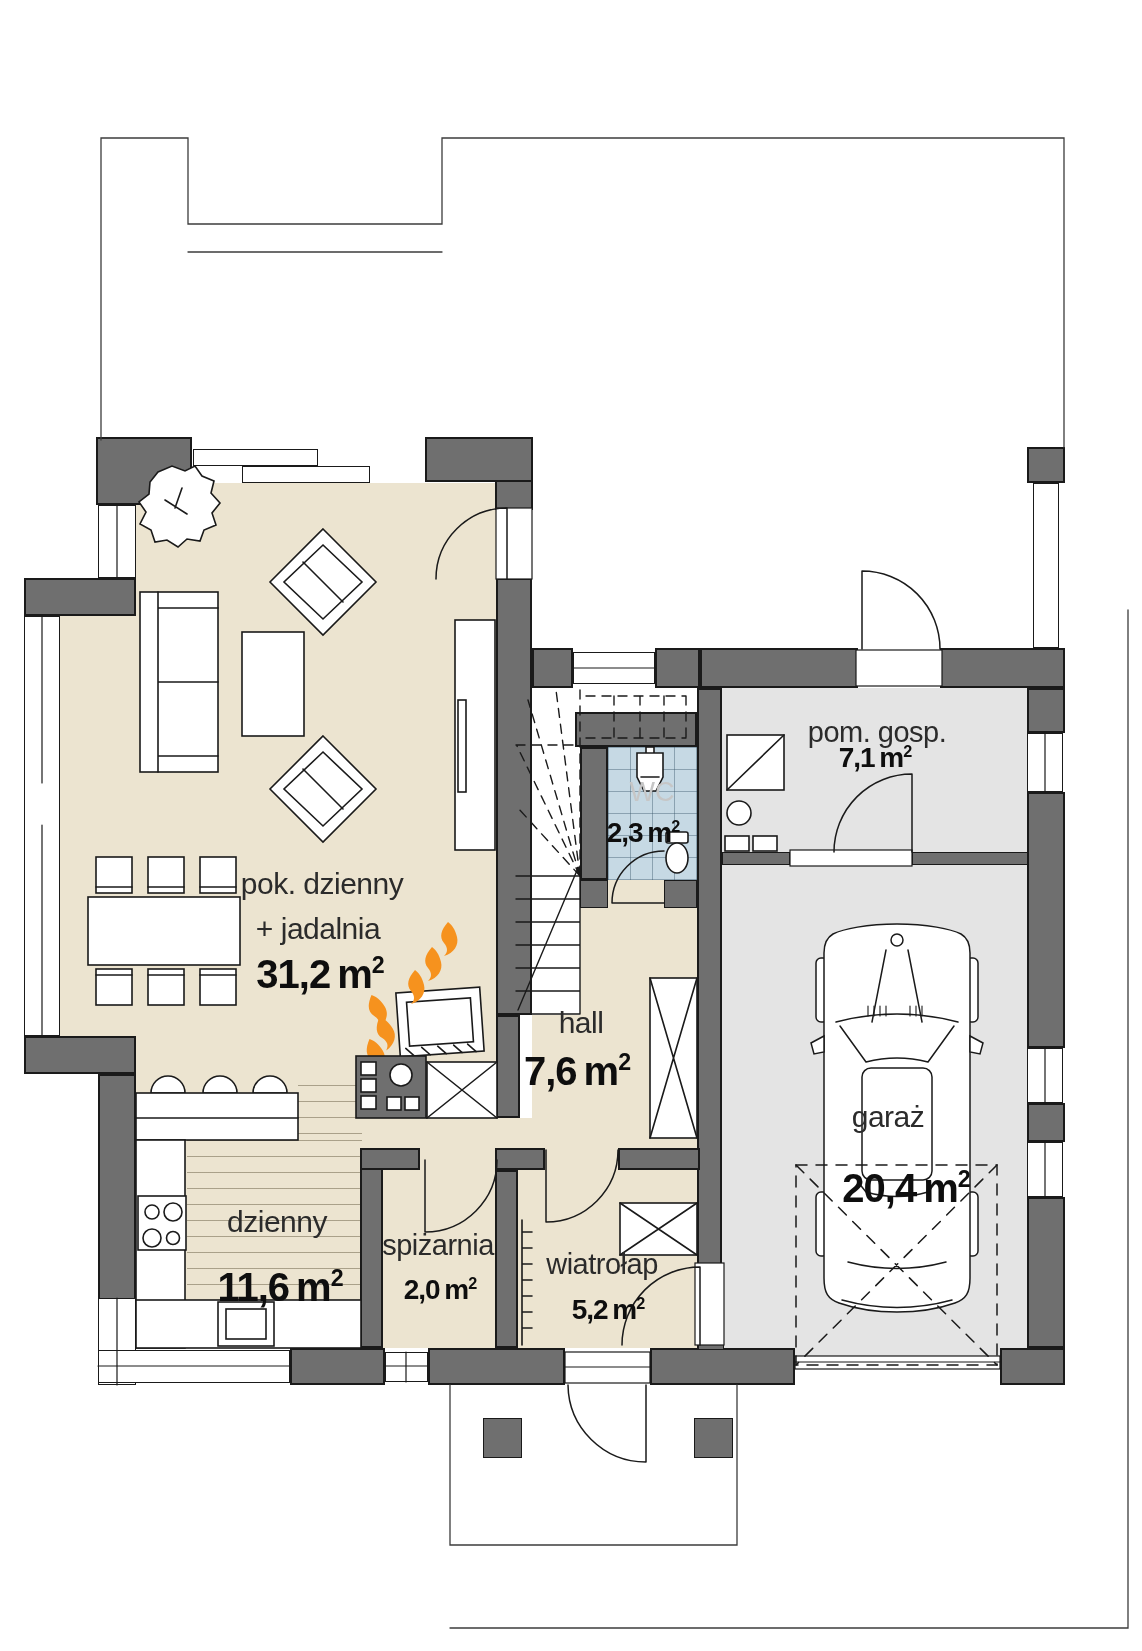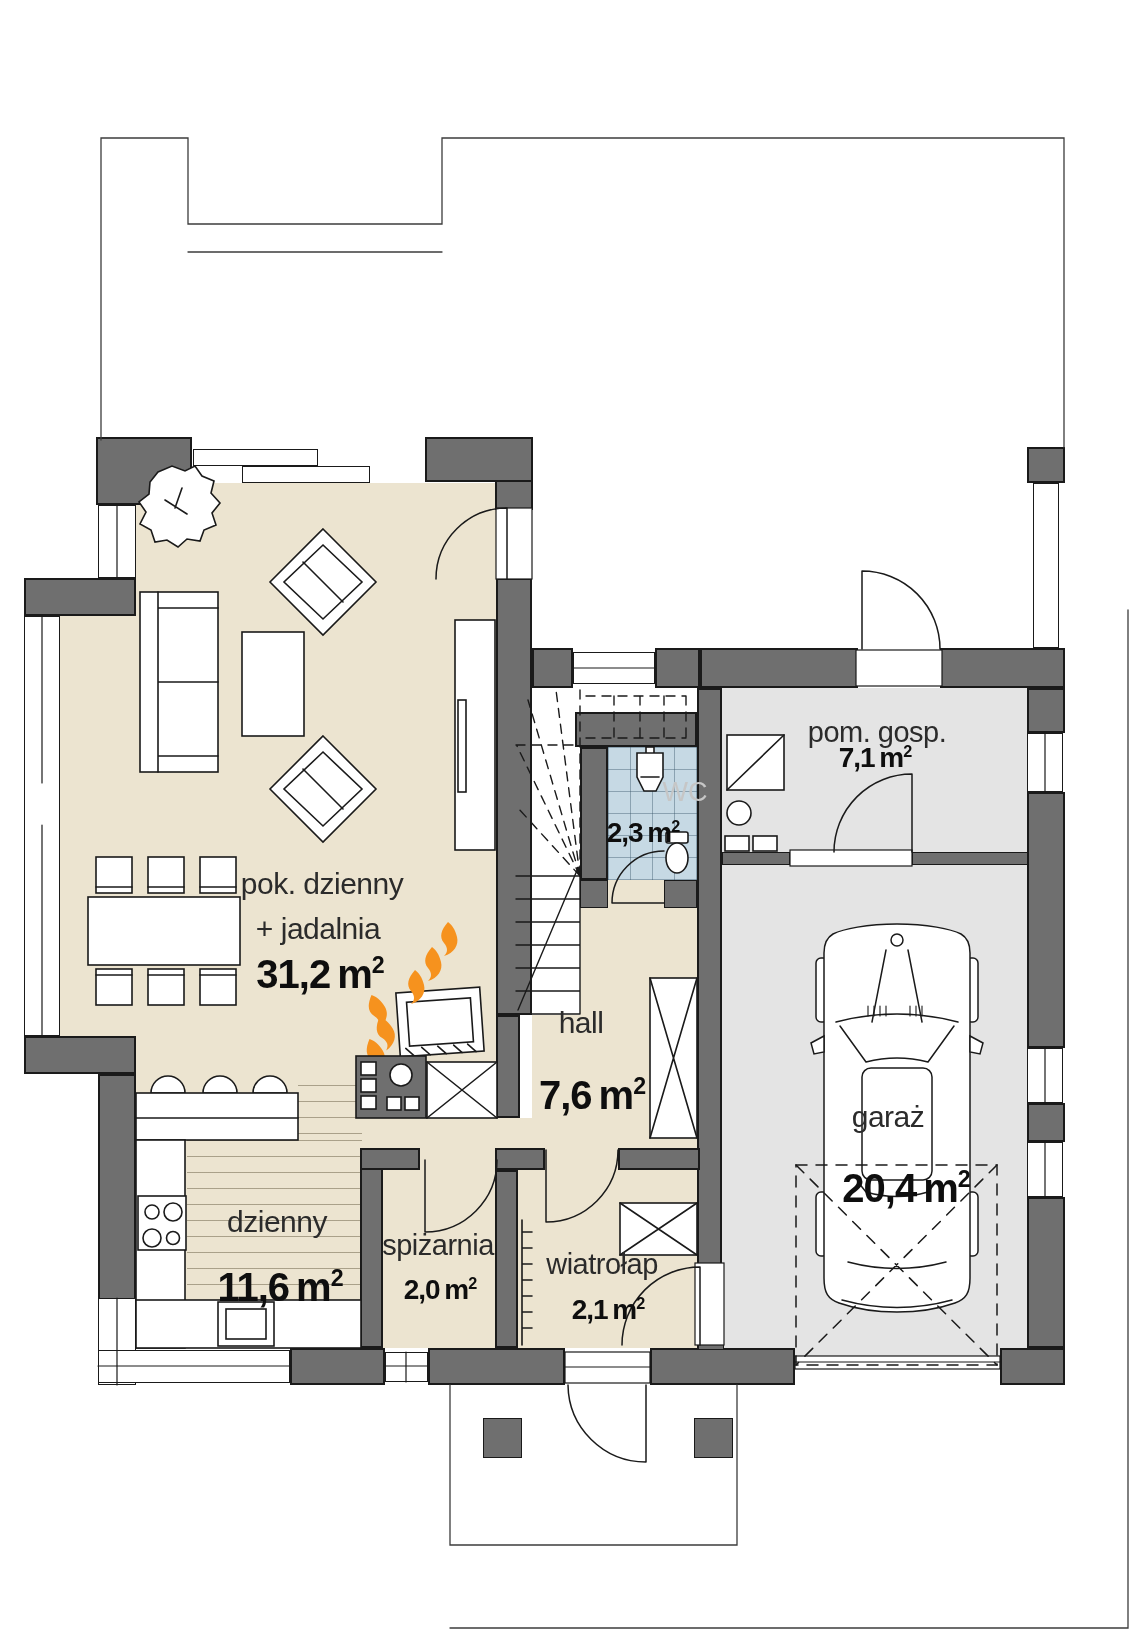--- a/index.html
+++ b/index.html
@@ -265,26 +265,26 @@
   <div class="lbl rname" style="left:318px;top:929px;"><span>+ jadalnia</span></div>
   <div class="lbl rarea" style="left:320px;top:974px;"><span>31,2</span> <span>m</span><sup>2</sup></div>
 
   <div class="lbl rname" style="left:277px;top:1222px;"><span>dzienny</span></div>
   <div class="lbl rarea" style="left:280px;top:1267px;margin-top:20px;"><span>11,6</span> <span>m</span><sup>2</sup></div>
 
   <div class="lbl rname sm" style="left:438px;top:1245px;"><span>spiżarnia</span></div>
   <div class="lbl rarea sm" style="left:440px;top:1290px;"><span>2,0</span> <span>m</span><sup>2</sup></div>
 
   <div class="lbl rname sm" style="left:602px;top:1264px;text-align:center;"><span>wiatrołap</span></div>
-  <div class="lbl rarea sm" style="left:608px;top:1310px;"><span>2,1</span> <span>m</span><sup>2</sup></div>
+  <div class="lbl rarea sm" style="left:608px;top:1310px;"><span>5,2</span> <span>m</span><sup>2</sup></div>
 
   <div class="lbl rname" style="left:581px;top:1023px;"><span>hall</span></div>
-  <div class="lbl rarea" style="left:592px;top:1071px;margin-top:24px;"><span>7,6</span> <span>m</span><sup>2</sup></div>
-
-  <div class="lbl wctxt" style="left:685px;top:792px;"><span>WC</span></div>
+  <div class="lbl rarea" style="left:577px;top:1071px;"><span>7,6</span> <span>m</span><sup>2</sup></div>
+
+  <div class="lbl wctxt" style="left:652px;top:792px;"><span>WC</span></div>
   <div class="lbl rarea sm" style="left:643px;top:833px;"><span>2,3</span> <span>m</span><sup>2</sup></div>
 
   <div class="lbl rname sm" style="left:877px;top:713px;margin-top:19px;"><span>pom. gosp.</span></div>
   <div class="lbl rarea sm" style="left:875px;top:758px;"><span>7,1</span> <span>m</span><sup>2</sup></div>
 
   <div class="lbl rname" style="left:888px;top:1117px;"><span>garaż</span></div>
   <div class="lbl rarea" style="left:906px;top:1161px;margin-top:27px;"><span>20,4</span> <span>m</span><sup>2</sup></div>
 
 </div>
 

